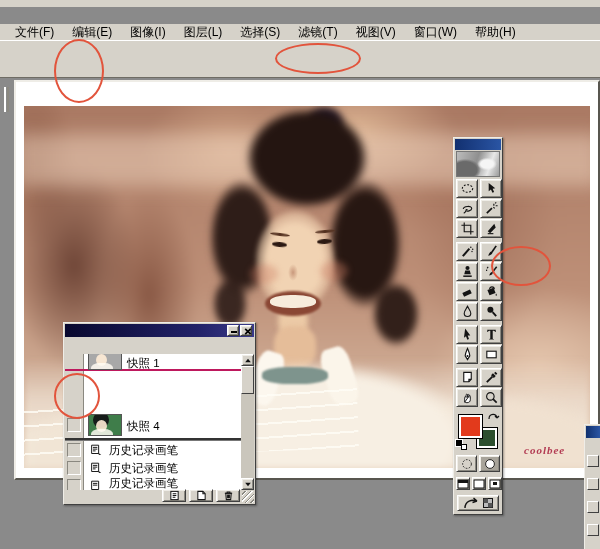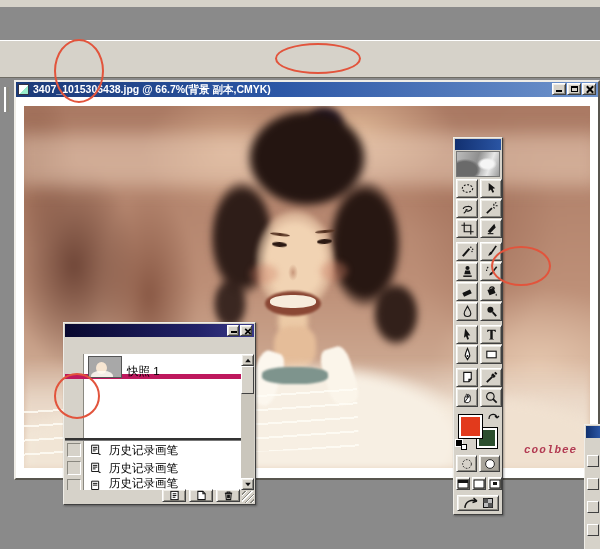--- a/index.html
+++ b/index.html
@@ -102,21 +102,21 @@
     radial-gradient(200px 95px at 290px 335px, #f7efe3 0 68%, transparent 84%),
     radial-gradient(150px 75px at 110px 350px, #f1e5d5 0 62%, transparent 80%),
     radial-gradient(160px 80px at 470px 350px, #f0e1d0 0 62%, transparent 80%),
     linear-gradient(180deg, transparent 0 252px, rgba(244,234,222,.6) 292px, #f2e7d8 335px);
     filter:blur(3px);}
   #p-collar-l{left:229px;top:245px;width:27px;height:54px;background:#fcf7ee;border-radius:30%;transform:rotate(18deg);filter:blur(1px);}
   #p-collar-r{left:301px;top:241px;width:29px;height:58px;background:#fbf5ea;border-radius:30%;transform:rotate(-17deg);filter:blur(1px);}
   #p-neckband{left:238px;top:261px;width:66px;height:17px;background:#7e948d;border-radius:40%;filter:blur(1px);}
   #p-stripes{left:-6px;top:288px;width:340px;height:60px;transform:rotate(-2deg);opacity:.85;background:
     repeating-linear-gradient(178deg, rgba(255,255,255,0) 0 12px, rgba(255,253,246,.95) 12px 14px);}
-  #p-watermark{left:500px;top:338px;font-family:Liberation Mono, monospace;
+  #p-watermark{left:500px;top:338px;font-family:Liberation Serif, serif;
     font-style:italic;font-weight:bold;font-size:11px;color:#b23a52;letter-spacing:1px;}
 
   
   #history-panel{left:63px;top:322px;width:193px;height:183px;
     border:1px solid;border-color:#efede7 #404040 #404040 #efede7;box-shadow:1px 1px 2px rgba(0,0,0,.35);}
   #hp-titlebar{position:absolute;left:1px;top:1px;right:1px;height:13px;
     background:linear-gradient(90deg,#08082e,#222268 70%,#3a3a8a);}
   #hp-titlebar .winbtn{width:12px;height:11px;}
   #hp-tabrow{position:absolute;left:1px;top:14px;right:1px;height:17px;border-bottom:1px solid #6f6c64;}
   #hp-tab{position:absolute;left:3px;top:1px;height:16px;padding:2px 16px 0 7px;background:#d6d2c9;
@@ -190,20 +190,31 @@
   .z1{z-index:1;} .z2{z-index:2;} .z3{z-index:3;}
 </style>
 </head>
 <body>
 
 <div id="screen">
 
   <div id="top-strip" class="abs chrome"></div>
 
 
+  <div id="menubar" class="abs chrome">
+    <span class="menu-item">文件(F)</span>
+    <span class="menu-item">编辑(E)</span>
+    <span class="menu-item">图像(I)</span>
+    <span class="menu-item">图层(L)</span>
+    <span class="menu-item">选择(S)</span>
+    <span class="menu-item">滤镜(T)</span>
+    <span class="menu-item">视图(V)</span>
+    <span class="menu-item">窗口(W)</span>
+    <span class="menu-item">帮助(H)</span>
+  </div>
 
   <div id="optionsbar" class="abs chrome">
     <div class="grip"></div>
     <div class="abs" style="left:16px;top:47px;width:22px;height:22px;">
       <svg viewBox="0 0 16 16" width="22" height="22" style="stroke:#141414;fill:none;stroke-width:1.2;">
         <path d="M13.5 3 L9 8.8" stroke-width="1.6"></path>
         <path d="M9.2 8.4 C10 9.8 8.5 11.8 5.5 12.3 C6 11 6.4 9.8 7.6 8.7 Z" fill="#141414" stroke="none"></path>
         <path d="M4.5 3 A5.5 5.5 0 0 0 2.8 7.5" stroke-dasharray="2 1.4"></path>
       </svg>
     </div>
@@ -226,35 +237,20 @@
     <span class="ob-label" style="left:245px;">不透明度:</span>
     <div id="opacity-box" class="abs white-field">
       <span>85%</span>
     </div>
     <div id="opacity-btn" class="abs btn">
         <span class="tri-right"></span>
       </div>
   </div>
 
   <div id="doc-window" class="abs z1">
-    <div id="doc-titlebar">
-      <span id="doc-icon"></span>
-      <span>3407_1015306438.jpg @ 66.7%(背景 副本,CMYK)</span>
-      <span class="winbtns">
-        <span class="winbtn btn">
-            <span class="glyph-min"></span>
-          </span>
-        <span class="winbtn btn">
-            <span class="glyph-max"></span>
-          </span>
-        <span class="winbtn btn">
-            <span class="glyph-close"></span>
-          </span>
-      </span>
-    </div>
     <div id="photo" class="abs">
       <div id="p-bg"></div>
       <div id="p-band"></div>
       <div id="p-hair"></div>
       <div id="p-face"></div>
       <div id="p-brow-l" class="feat"></div>
       <div id="p-brow-r" class="feat"></div>
       <div id="p-eye-l" class="feat"></div>
       <div id="p-eye-r" class="feat"></div>
       <div id="p-cheek-l" class="feat"></div>
@@ -482,30 +478,39 @@
           </span>
         <span class="winbtn btn">
             <span class="glyph-close" style="transform:scale(.85);"></span>
           </span>
       </span>
     </div>
 
     <div id="hp-list">
       <div id="hp-wells"></div>
 
-      <div class="hp-row" style="top:16px;height:9px;border-bottom:5px solid #be185d;">
+      <div class="hp-row" style="top:8px;height:9px;border-bottom:2px solid #be185d;">
         <span class="snap-thumb" style="top: -14px; background: rgb(168, 168, 168);">
             <i class="th-face"></i>
             <i class="th-body"></i>
           </span>
         <span class="snap-label" style="top:-6px;">快照 1</span>
       </div>
 
 
 
+      <div class="hp-row" style="top:59px;height:25px;">
+        <span class="well" style="top:5px;"></span>
+        <span class="snap-thumb" style="top: 1px; background: rgb(63, 125, 74);">
+            <i class="th-hair"></i>
+            <i class="th-face"></i>
+            <i class="th-body"></i>
+          </span>
+        <span class="snap-label" style="top:6px;">快照 4</span>
+      </div>
 
       <div id="hp-divider" style="top:84px;"></div>
 
       <div class="hp-row" style="top:87px;height:18px;">
         <span class="well" style="top:2px;"></span>
         <span class="state-icon">
           <svg viewBox="0 0 16 16" width="14" height="14" style="stroke:#141414;fill:none;stroke-width:1.1;">
               <path d="M3 2.5 H11 V12 H3 Z" fill="#fff"></path>
               <path d="M4.5 5 h5 M4.5 7 h5 M4.5 9 h3"></path>
               <path d="M10 11 l4 2 l-2.5 .8 Z" fill="#141414" stroke="none"></path>

